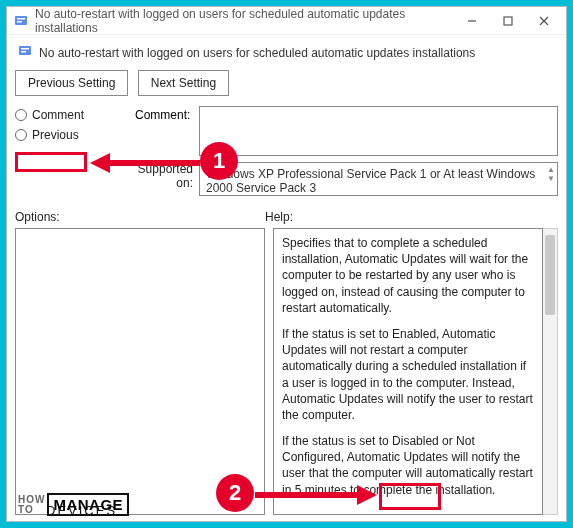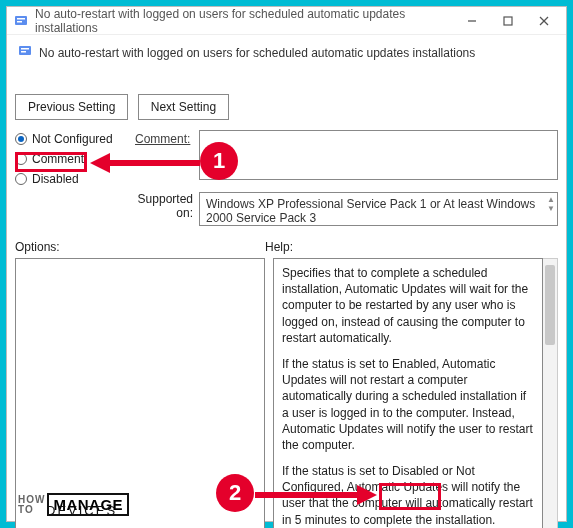--- a/index.html
+++ b/index.html
@@ -51,41 +51,40 @@
   }
   .subheader .app-icon { margin-right: 6px; }
   .navrow { padding: 2px 0 10px 0; }
   .btn {
     background: #fff;
     border: 1px solid #888;
     padding: 5px 12px;
     font-size: 12px;
     color: #222;
     margin-right: 6px;
-    margin-top: 24px;
   }
   .midgrid {
     display: grid;
     grid-template-columns: 120px 64px 1fr;
     column-gap: 0;
     row-gap: 6px;
     align-items: start;
   }
   .radios { display: flex; flex-direction: column; gap: 6px; padding-top: 2px; }
   .radio-row { display: flex; align-items: center; gap: 5px; }
   .radio {
     width: 12px; height: 12px; border-radius: 50%;
     border: 1px solid #666; display: inline-block; background: #fff;
     position: relative;
   }
   .radio.selected::after {
     content: ""; position: absolute; left: 2px; top: 2px;
     width: 6px; height: 6px; border-radius: 50%; background: #0a64c2;
   }
-  .lbl-comment { color: #404040; padding-top: 2px; text-decoration: underline; }
+  .lbl-comment { color: #000000; padding-top: 2px; }
   .comment-box {
     border: 1px solid #888;
     height: 50px;
     background: #fff;
   }
   .lbl-supported { text-align: right; padding-right: 6px; }
   .supported-box {
     border: 1px solid #888;
     height: 34px;
     background: #fff;
@@ -253,30 +252,26 @@
     </div>
 
     <div class="navrow">
       <button class="btn">Previous Setting</button>
       <button class="btn">Next Setting</button>
     </div>
 
     <div class="midgrid">
       <div class="radios">
         <div class="radio-row">
-          <span class="radio selected"></span>
-          <span>Not Configured</span>
-        </div>
-        <div class="radio-row">
           <span class="radio"></span>
           <span>Comment</span>
         </div>
         <div class="radio-row">
           <span class="radio"></span>
-          <span>Disabled</span>
+          <span>Previous</span>
         </div>
       </div>
 
       <div class="lbl-comment">Comment:</div>
       <div class="comment-box"></div>
 
       <div></div>
       <div class="lbl-supported">Supported on:</div>
       <div class="supported-box">
         <span>Windows XP Professional Service Pack 1 or At least Windows 2000 Service Pack 3</span>

